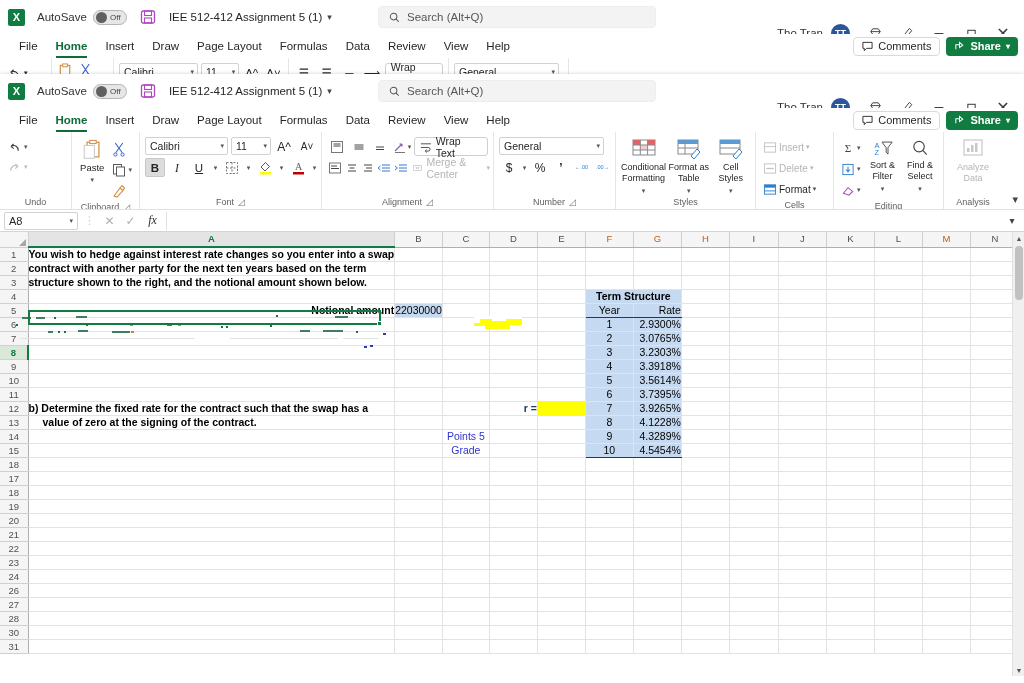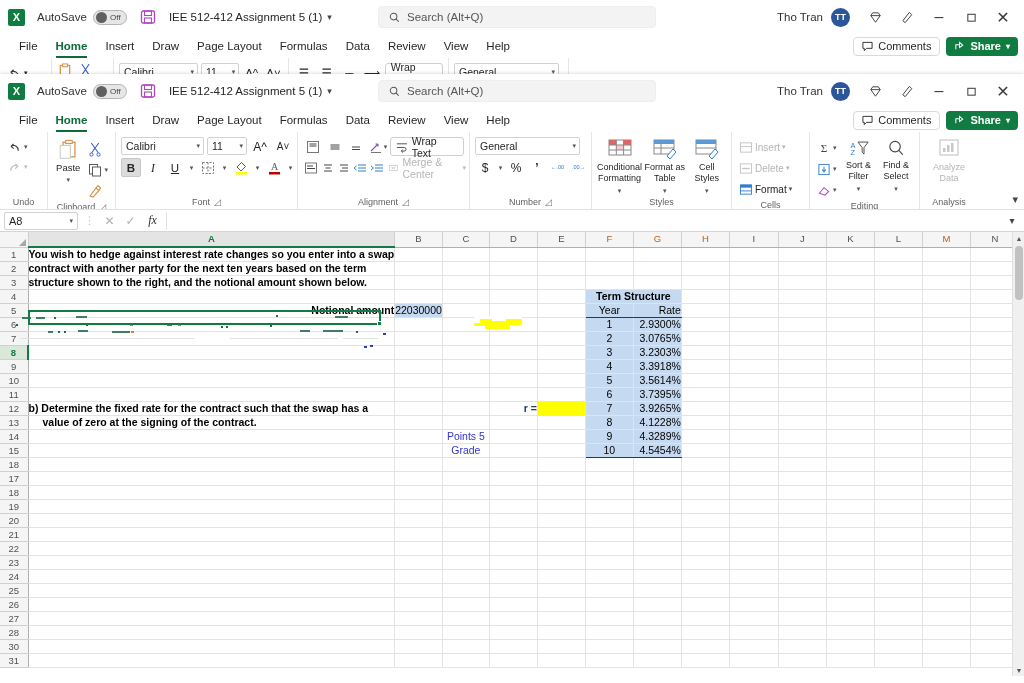--- a/index.html
+++ b/index.html
@@ -42,21 +42,21 @@
   .doc-title { margin-left:12px; font-size:11.5px; color:#262626; white-space:nowrap; }
   .chev { font-size:9px; color:#444; margin-left:5px; }
 
   .searchbox {
     position:absolute; left:378px; top:6px; width:278px; height:22px;
     background:#f3f3f3; border-radius:4px; display:flex; align-items:center;
     padding-left:10px; gap:7px; border:1px solid #eee;
   }
   .searchbox .ph { font-size:11.5px; color:#565656; }
 
-  .tb-right { position:absolute; right:6px; top:0; height:34px; display:flex; align-items:center; gap:2px; }
+  .tb-right { position:absolute; right:6px; top:16px; height:34px; display:flex; align-items:center; gap:2px; }
   .user-name { font-size:11.5px; color:#333; margin-right:6px; }
   .avatar {
     width:19px; height:19px; border-radius:50%; background:#2b579a; color:#fff;
     font-size:9px; font-weight:bold; display:flex; align-items:center; justify-content:center;
     margin-right:8px;
   }
   .tb-btn { width:30px; height:30px; display:flex; align-items:center; justify-content:center; color:#3b3b3b; }
 
   
   .menubar {
@@ -455,21 +455,21 @@
               <path d="M2 9 V4 H6 M6 1.5 L9.5 4.5 L6 7 Z" fill="none" stroke="#fff" stroke-width="1.1"></path>
             </svg>
           <span>Share</span>
           <span style="font-size:8px">▾</span>
         </span>
       </div>
     </div>
 
     <div class="ribbon">
 
-      <div class="rgroup" style="width:48px;">
+      <div class="rgroup" style="width:72px;">
         <div class="gbody col2" style="flex-direction:column; gap:0;">
           <span class="smbtn">
             <svg width="15" height="13" viewBox="0 0 16 14">
                 <path d="M12 10.5 C12 5.5 8 3.5 4.2 5.8 M4.2 5.8 L7 3.2 M4.2 5.8 L7.2 8.2" fill="none" stroke="#3b3b3b" stroke-width="1.2"></path>
               </svg>
             <span style="font-size:7px;color:#555">▾</span>
           </span>
           <span class="smbtn">
             <svg width="15" height="13" viewBox="0 0 16 14">
                 <path d="M4 10.5 C4 5.5 8 3.5 11.8 5.8 M11.8 5.8 L9 3.2 M11.8 5.8 L8.8 8.2" fill="none" stroke="#bdbdbd" stroke-width="1.2"></path>
@@ -1282,37 +1282,20 @@
               <td class="cell"></td>
               <td class="cell"></td>
               <td class="cell"></td>
               <td class="cell"></td>
               <td class="cell"></td>
               <td class="cell"></td>
               <td class="cell"></td>
               <td class="cell nb"></td>
             </tr>
         <tr>
-              <td class="rowhdr">25</td>
-              <td class="cell"></td>
-              <td class="cell"></td>
-              <td class="cell"></td>
-              <td class="cell"></td>
-              <td class="cell"></td>
-              <td class="cell"></td>
-              <td class="cell"></td>
-              <td class="cell"></td>
-              <td class="cell"></td>
-              <td class="cell"></td>
-              <td class="cell"></td>
-              <td class="cell"></td>
-              <td class="cell"></td>
-              <td class="cell nb"></td>
-            </tr>
-        <tr>
               <td class="rowhdr">26</td>
               <td class="cell"></td>
               <td class="cell"></td>
               <td class="cell"></td>
               <td class="cell"></td>
               <td class="cell"></td>
               <td class="cell"></td>
               <td class="cell"></td>
               <td class="cell"></td>
               <td class="cell"></td>

